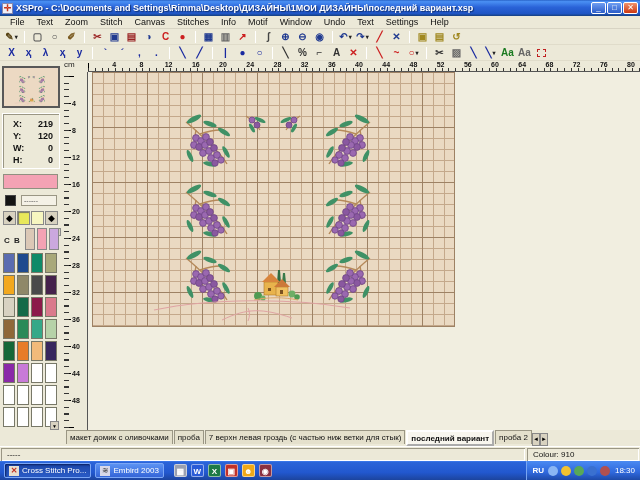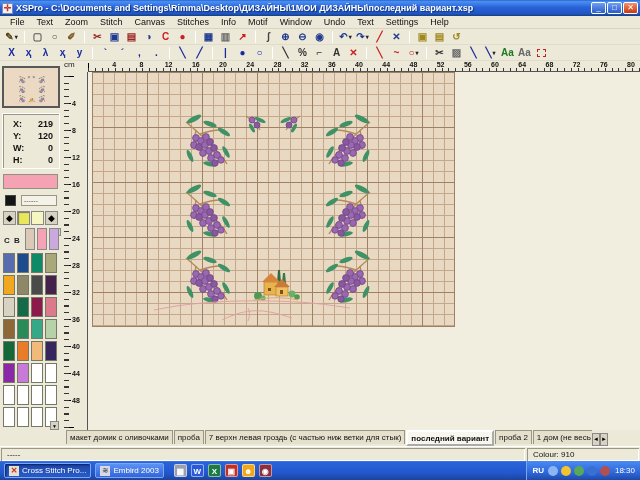--- a/index.html
+++ b/index.html
@@ -82,21 +82,21 @@
       linear-gradient(to right,#9d8164 1px,transparent 1px),
       linear-gradient(to bottom,#9d8164 1px,transparent 1px),
       linear-gradient(to right,#c4a88b 1px,transparent 1px),
       linear-gradient(to bottom,#c4a88b 1px,transparent 1px);
     background-size:55px 55px,55px 55px,11px 11px,11px 11px;
     border-right:1px solid #9d8164; border-bottom:1px solid #9d8164; }
   .motif { position:absolute; }
   .motif.flip { transform:scaleX(-1); }
 
   
-  #tabbar { position:absolute; left:0; top:430px; width:608px; height:16px; background:#ece9d8; display:flex; align-items:flex-end; }
+  #tabbar { position:absolute; left:0; top:430px; width:548px; height:16px; background:#ece9d8; display:flex; align-items:flex-end; }
   #tab-spacer { width:66px; flex:none; }
   #tabs { display:flex; overflow:hidden; flex:1; }
   .tab { font-size:8px; line-height:13px; height:14px; padding:0 3px; white-space:nowrap;
     border:1px solid #9a9684; border-bottom:none; background:#e4e0cc; color:#111; margin-right:1px; }
   .tab.active { background:#f8f6ee; font-weight:bold; height:16px; border:2px outset #fff; }
   .tab-arrow { width:8px; height:13px; background:#d8d2c0; border:1px solid #888; font-size:6px; line-height:11px; text-align:center; flex:none; }
 
   
   #statusbar { position:absolute; left:0; top:446px; width:640px; height:15px; background:#ece9d8; border-top:1px solid #fff; display:flex; }
   .status-cell { box-shadow:inset 1px 1px 0 #9a9684, inset -1px -1px 0 #fff; height:13px; margin:1px; font-size:8px; line-height:13px; padding:0 6px; color:#111; }

